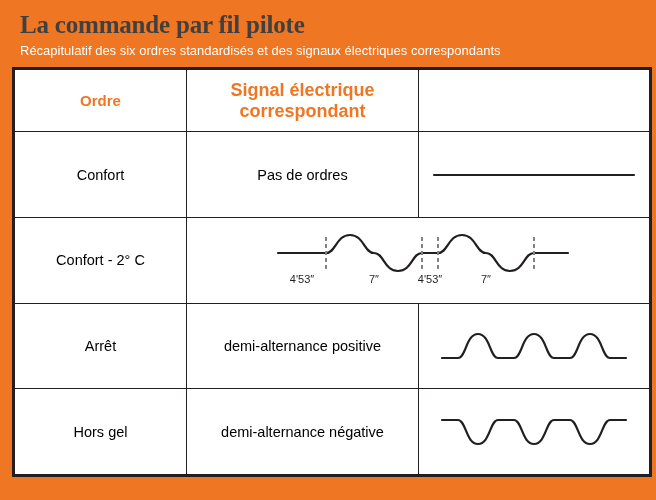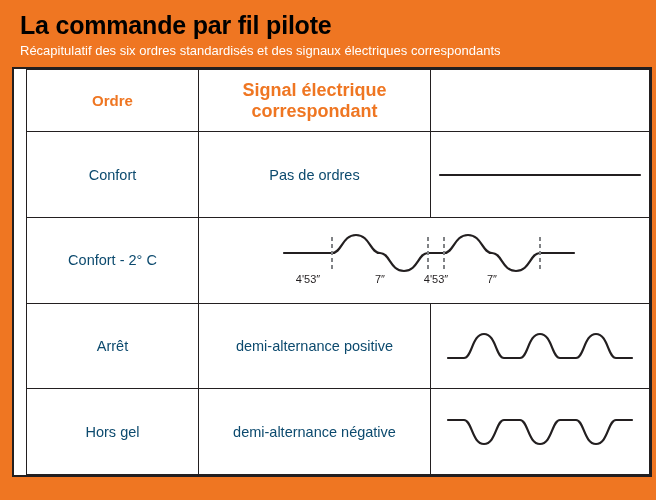--- a/index.html
+++ b/index.html
@@ -18,40 +18,40 @@
     width: 656px;
     height: 500px;
     background: #ef7622;
     box-sizing: border-box;
     padding: 8px 8px 8px 8px;
   }
   .header {
     padding: 2px 0 6px 12px;
   }
   .title {
-    color: #000000;
+    color: #404040;
     font-size: 25px;
     font-weight: bold;
     letter-spacing: -0.2px;
     line-height: 30px;
+    font-family: Liberation Serif, serif;
   }
   .subtitle {
     color: #ffffff;
     font-size: 13px;
     line-height: 20px;
     margin-top: 1px;
   }
   .table-wrap {
     background: #ffffff;
     border: 2px solid #231f20;
     box-sizing: border-box;
     width: 640px;
     height: 410px;
     margin-left: 4px;
-    padding-left: 12px;
   }
   table.grid {
     width: 100%;
     height: 100%;
     border-collapse: collapse;
     table-layout: fixed;
   }
   table.grid td, table.grid th {
     border: 1px solid #231f20;
     text-align: center;
@@ -68,21 +68,21 @@
     font-weight: bold;
     height: 42px;
   }
   .head-signal {
     color: #ef7622;
     font-size: 18px;
     font-weight: bold;
   }
   .cell-text {
     font-size: 14.5px;
-    color: #0c4a6e;
+    color: #000000;
   }
   .row-tall td { height: 58px; }
 
   
   .no-right-border { border-right: none !important; }
 
   svg { display: block; margin: 0 auto; }
   .wave {
     fill: none;
     stroke: #231f20;

